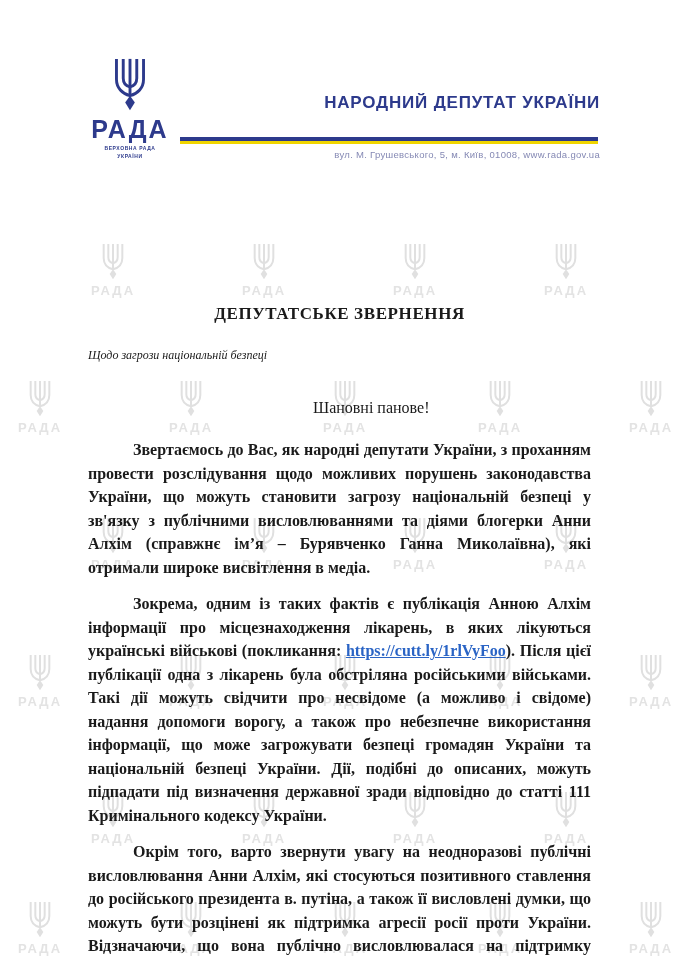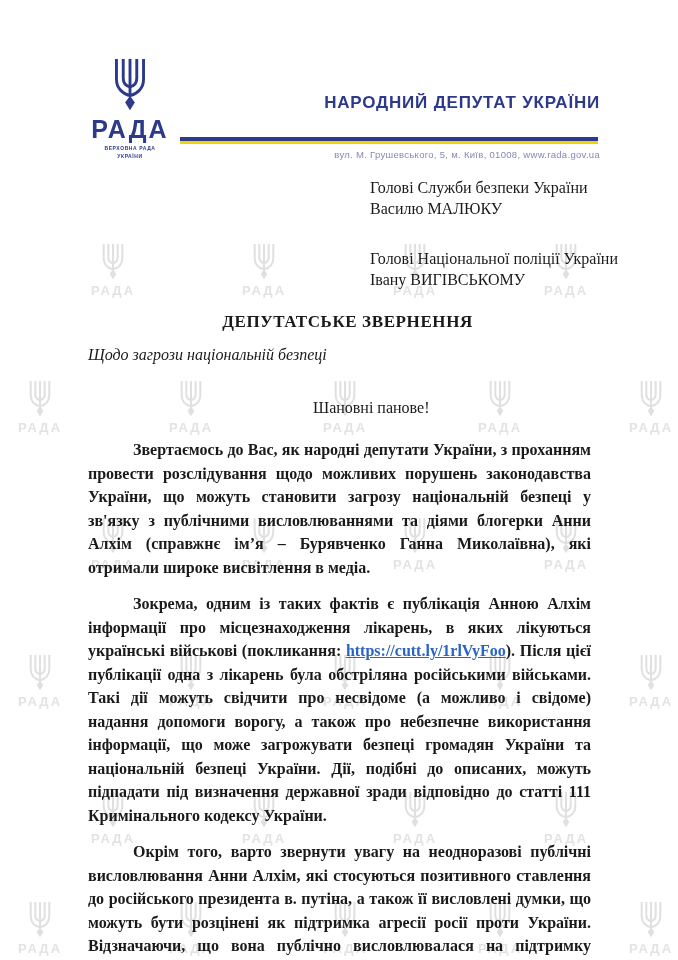--- a/index.html
+++ b/index.html
@@ -42,23 +42,23 @@
     position:absolute;left:178px;top:149px;width:422px;text-align:right;
     font-family:"Liberation Sans", sans-serif;font-size:9.5px;
     letter-spacing:.3px;color:#8589b4;
   }
   
   .recipients{position:absolute;left:370px;top:177px;font-size:16px;line-height:21px;}
   .recipient{margin-bottom:29px;}
   
   .doc-title{
     position:absolute;left:88px;top:304px;width:503px;text-align:center;
-    font-size:17px;font-weight:bold;letter-spacing:.6px;margin:8px;
-  }
-  .subject{position:absolute;left:88px;top:344px;font-style:italic;font-size:16px;line-height:22.5px;}
+    font-size:17px;font-weight:bold;letter-spacing:.6px;margin:0;
+  }
+  .subject{position:absolute;left:88px;top:344px;font-style:italic;font-size:12px;line-height:22.5px;}
   .salutation{position:absolute;left:313px;top:399px;font-size:16px;}
   .body-copy{position:absolute;left:88px;top:438px;width:503px;font-size:16px;line-height:23.5px;}
   .body-para{margin:0 0 13px 0;text-indent:45px;text-align:justify;font-weight:bold;}
   .doc-link{color:#2a64c5;text-decoration:underline;cursor:pointer;}
 </style>
 </head>
 <body>
 
 <div class="page">
 
@@ -460,30 +460,20 @@
       <div class="logo-sub">
         <div>ВЕРХОВНА РАДА</div>
         <div>УКРАЇНИ</div>
       </div>
     </div>
 
     <div class="header-title">НАРОДНИЙ ДЕПУТАТ УКРАЇНИ</div>
     <div class="flag-rule"></div>
     <div class="address-line">вул. М. Грушевського, 5, м. Київ, 01008,  www.rada.gov.ua</div>
 
-    <div class="recipients">
-      <div class="recipient">
-        <div>Голові Служби безпеки України</div>
-        <div>Василю МАЛЮКУ</div>
-      </div>
-      <div class="recipient">
-        <div>Голові Національної поліції України</div>
-        <div>Івану ВИГІВСЬКОМУ</div>
-      </div>
-    </div>
 
     <h1 class="doc-title">ДЕПУТАТСЬКЕ ЗВЕРНЕННЯ</h1>
 
     <div class="subject">
       <div>Щодо загрози національній безпеці</div>
     </div>
 
     <div class="salutation">Шановні панове!</div>
 
     <div class="body-copy">

